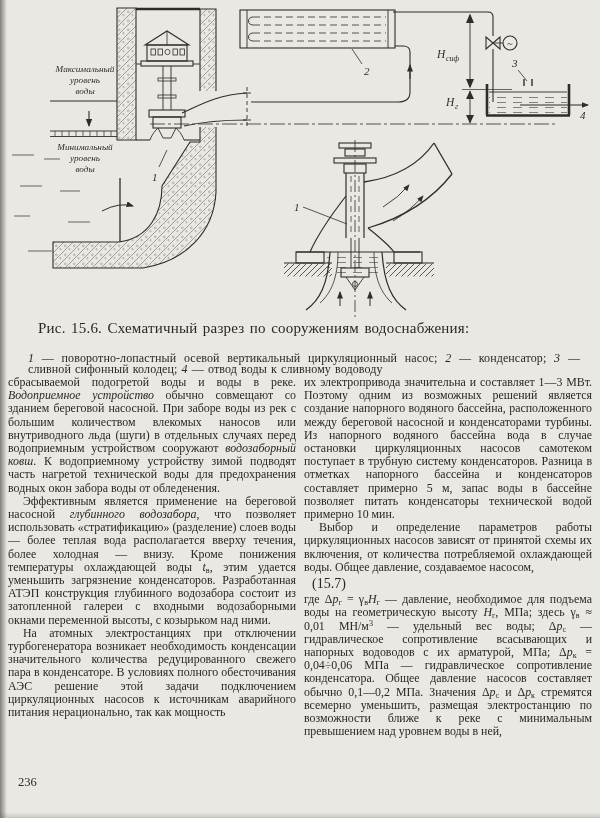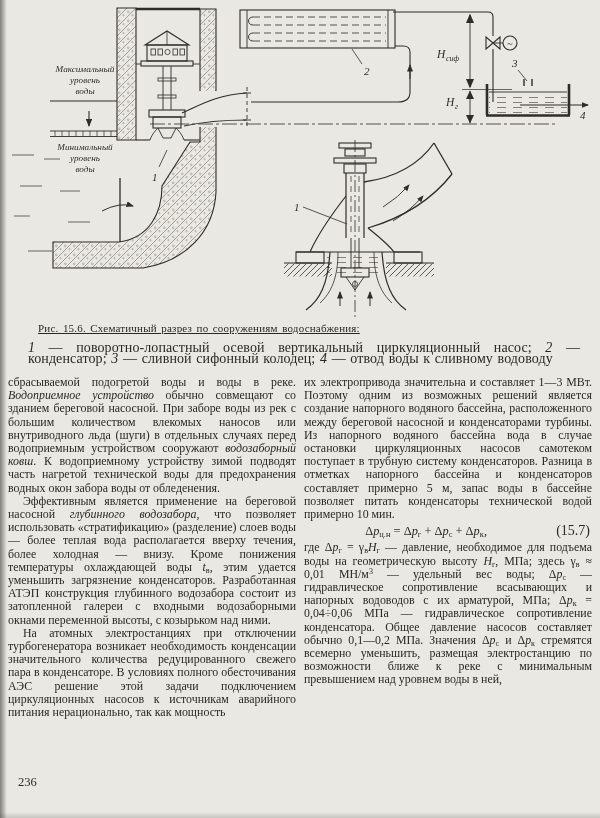--- a/index.html
+++ b/index.html
@@ -6,22 +6,22 @@
   body{width:600px;height:818px;background:#b9b7b2;font-family:"Liberation Serif",serif;}
   .page{position:relative;width:600px;height:818px;background:#eae8e3;color:#2a2824;overflow:hidden;}
   .edge-left{position:absolute;left:0;top:0;bottom:0;width:7px;
     background:linear-gradient(90deg,rgba(45,42,38,.55),rgba(45,42,38,0));pointer-events:none;}
   .edge-bottom{position:absolute;left:0;bottom:0;width:100%;height:6px;
     background:linear-gradient(0deg,rgba(45,42,38,.18),rgba(45,42,38,0));pointer-events:none;}
   .figure-wrap{position:absolute;left:0;top:0;width:600px;height:320px;}
   .figure-wrap svg{display:block;}
   svg text{font-family:"Liberation Serif",serif;}
   .caption{position:absolute;left:22px;right:18px;top:322px;}
-  .cap-title{font-size:11px;line-height:13px;padding-left:16px;letter-spacing:.2px;word-spacing:1.5px;text-decoration:underline;}
-  .cap-legend{font-size:14px;line-height:10.6px;text-align:justify;margin-top:8px;padding:0 2px 0 6px;
+  .cap-title{font-size:15px;line-height:13px;padding-left:16px;letter-spacing:.2px;word-spacing:1.5px;}
+  .cap-legend{font-size:12px;line-height:10.6px;text-align:justify;margin-top:18px;padding:0 2px 0 6px;
     letter-spacing:.1px;word-spacing:1px;}
   .columns{position:absolute;left:8px;right:8px;top:376px;display:flex;gap:8px;}
   .col{width:50%;font-size:11.9px;line-height:13.2px;text-align:justify;}
   .col p{margin:0;text-indent:15px;}
   .col p.cont{text-indent:0;}
   sub,sup{font-size:.68em;line-height:0;}
   sub{vertical-align:-.25em;}
   sup{vertical-align:.45em;}
   .formula{display:flex;align-items:baseline;margin:3px 0;}
   .f-body{flex:1;text-align:center;font-size:12.4px;}
@@ -210,22 +210,22 @@
   </div>
 
   <div class="columns">
     <div class="col">
       <p class="cont"><span>сбрасываемой подогретой воды и воды в реке. </span><span style="font-style: italic;">Водоприемное устройство</span><span> обычно совмещают со зданием береговой насосной. При заборе воды из рек с большим количеством влекомых наносов или внутриводного льда (шуги) в отдельных случаях перед водоприемным устройством сооружают </span><span style="font-style: italic;">водозаборный ковш</span><span>. К водоприемному устройству зимой подводят часть нагретой технической воды для предохранения водных окон забора воды от обледенения.</span></p>
       <p><span>Эффективным является применение на береговой насосной </span><span style="font-style: italic;">глубинного водозабора</span><span>, что позволяет использовать «стратификацию» (разделение) слоев воды — более теплая вода располагается вверху течения, более холодная — внизу. Кроме понижения температуры охлаждающей воды </span><span style="font-style: italic;">t</span><sub>в</sub><span>,  этим удается уменьшить загрязнение конденсаторов. Разработанная АТЭП конструкция глубинного водозабора состоит из затопленной галереи с входными водозаборными окнами переменной высоты, с козырьком над ними.</span></p>
       <p><span>На атомных электростанциях при отключении турбогенератора возникает необходимость конденсации значительного количества редуцированного свежего пара в конденсаторе. В условиях полного обесточивания АЭС решение этой задачи подключением циркуляционных насосов к источникам аварийного питания нерационально, так как мощность</span></p>
     </div>
     <div class="col">
       <p class="cont"><span>их электропривода значительна и составляет 1—3 МВт. Поэтому одним из возможных решений является создание напорного водяного бассейна, расположенного между береговой насосной и конденсаторами турбины. Из напорного водяного бассейна вода в случае остановки циркуляционных насосов самотеком поступает в трубную систему конденсаторов. Разница в отметках напорного бассейна и конденсаторов составляет примерно 5 м, запас воды в бассейне позволяет питать конденсаторы технической водой примерно 10 мин.</span></p>
+      <p><span>Выбор и определение параметров работы циркуляционных насосов зависят от принятой схемы их включения, от количества потребляемой охлаждающей воды. Общее давление, создаваемое насосом,</span></p>
       <div class="formula">
-        <span class="f-body"><span>Δ</span><span style="font-style: italic;">p</span><sub>ц.н</sub><span> = Δ</span><span style="font-style: italic;">p</span><sub>г</sub><span> + Δ</span><span style="font-style: italic;">p</span><sub>с</sub><span> + Δ</span><span style="font-style: italic;">p</span><sub>к</sub><span>,</span></span>
         <span class="f-num">(15.7)</span>
       </div>
       <p class="cont"><span>где Δ</span><span style="font-style: italic;">p</span><sub>г</sub><span> = γ</span><sub>в</sub><span style="font-style: italic;">Н</span><sub>г</sub><span> — давление, необходимое для подъема воды на геометрическую высоту </span><span style="font-style: italic;">Н</span><sub>г</sub><span>, МПа; здесь γ</span><sub>в</sub><span> ≈ 0,01 МН/м</span><sup>3</sup><span> — удельный вес воды; Δ</span><span style="font-style: italic;">p</span><sub>с</sub><span> — гидравлическое сопротивление всасывающих и напорных водоводов с их арматурой, МПа; Δ</span><span style="font-style: italic;">p</span><sub>к</sub><span> = 0,04÷0,06 МПа — гидравлическое сопротивление конденсатора. Общее давление насосов составляет обычно 0,1—0,2 МПа. Значения Δ</span><span style="font-style: italic;">p</span><sub>с</sub><span> и Δ</span><span style="font-style: italic;">p</span><sub>к</sub><span> стремятся всемерно уменьшить, размещая электростанцию по возможности ближе к реке с минимальным превышением над уровнем воды в ней,</span></p>
     </div>
   </div>
 
   <div class="pagenum">236</div>
 
   <div class="edge-left"></div>
   <div class="edge-bottom"></div>

